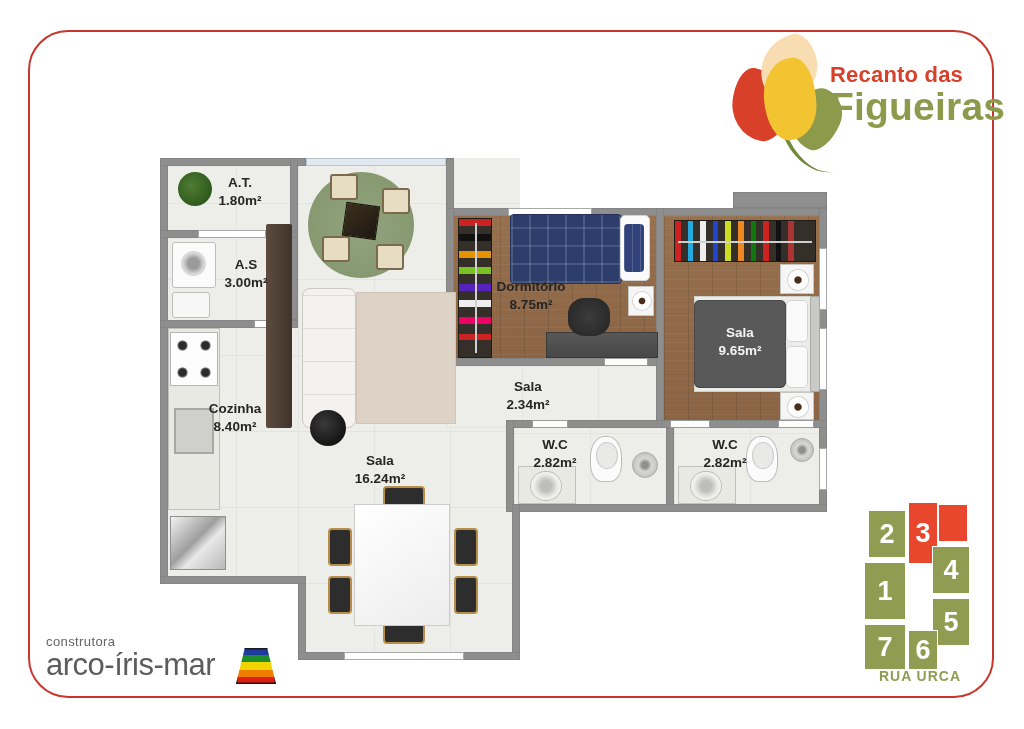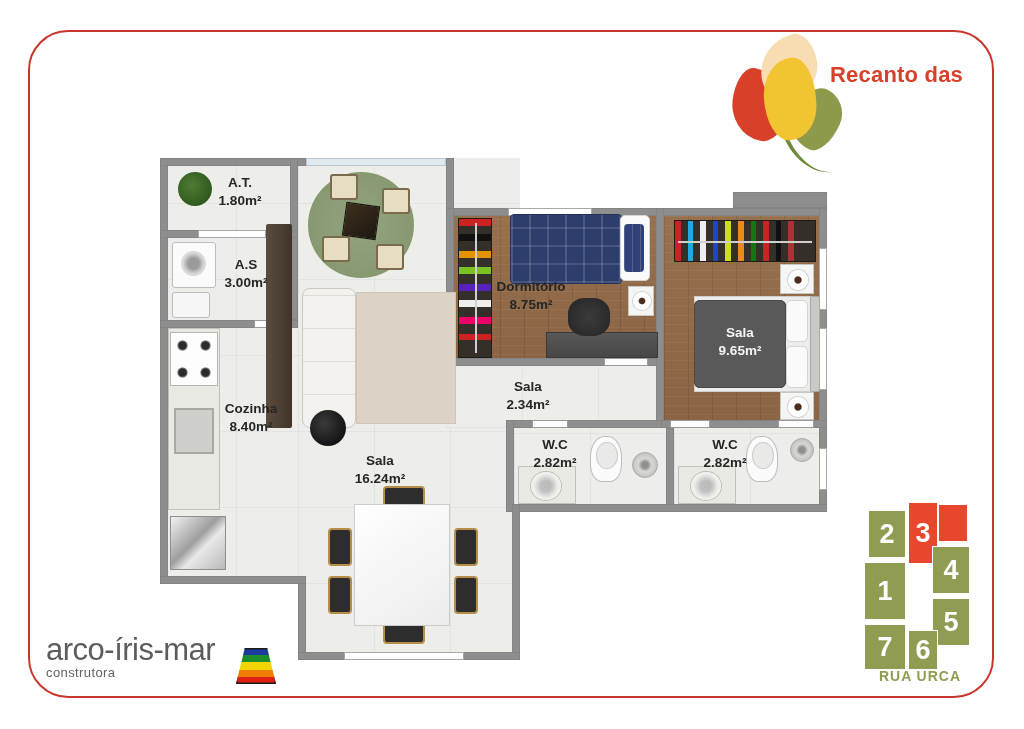--- a/index.html
+++ b/index.html
@@ -123,20 +123,21 @@
   <div id="card-border"></div>
 
   <div id="brand">
     <div class="leaf leaf-red"></div>
     <div class="leaf leaf-cream"></div>
     <div class="leaf leaf-stem"></div>
     <div class="leaf leaf-olive"></div>
     <div class="leaf leaf-yellow"></div>
     <div id="brand-text">
       <span id="brand-line1">Recanto das</span>
+      <span id="brand-line2">Figueiras</span>
     </div>
   </div>
 
   <div id="plan">
 
     <div class="floor-light" style="left:2px; top:6px; width:140px; height:426px;"></div>
     <div class="floor-light" style="left:140px; top:6px; width:222px; height:502px;"></div>
     <div class="floor-light" style="left:288px; top:214px; width:220px; height:62px;"></div>
     <div class="floor-light" style="left:356px; top:276px; width:156px; height:82px;"></div>
     <div class="floor-light" style="left:516px; top:276px; width:150px; height:82px;"></div>
@@ -258,42 +259,42 @@
       <span>8.75m²</span>
     </div>
     <div class="room-label light" style="left:540px; top:172px; width:84px;">
       <span>Sala</span>
       <span>9.65m²</span>
     </div>
     <div class="room-label" style="left:330px; top:226px; width:80px;">
       <span>Sala</span>
       <span>2.34m²</span>
     </div>
-    <div class="room-label" style="left:48px; top:248px; width:90px;">
+    <div class="room-label" style="left:32px; top:248px; width:90px;">
       <span>Cozinha</span>
       <span>8.40m²</span>
     </div>
     <div class="room-label" style="left:182px; top:300px; width:80px;">
       <span>Sala</span>
       <span>16.24m²</span>
     </div>
     <div class="room-label" style="left:360px; top:284px; width:74px;">
       <span>W.C</span>
       <span>2.82m²</span>
     </div>
     <div class="room-label" style="left:530px; top:284px; width:74px;">
       <span>W.C</span>
       <span>2.82m²</span>
     </div>
   </div>
 
 
   <div id="builder">
+    <span id="builder-prefix">construtora</span>
     <span id="builder-name">arco-íris-mar</span>
-    <span id="builder-prefix">construtora</span>
     <div id="rainbow"></div>
   </div>
 
   <div id="keyplan">
     <div class="unit" style="left:8px; top:18px; width:38px; height:48px;">2</div>
     <div class="unit hl" style="left:78px; top:12px; width:30px; height:38px;"></div>
     <div class="unit hl" style="left:48px; top:10px; width:30px; height:62px;">3</div>
     <div class="unit" style="left:72px; top:54px; width:38px; height:48px;">4</div>
     <div class="unit" style="left:4px; top:70px; width:42px; height:58px;">1</div>
     <div class="unit" style="left:72px; top:106px; width:38px; height:48px;">5</div>

